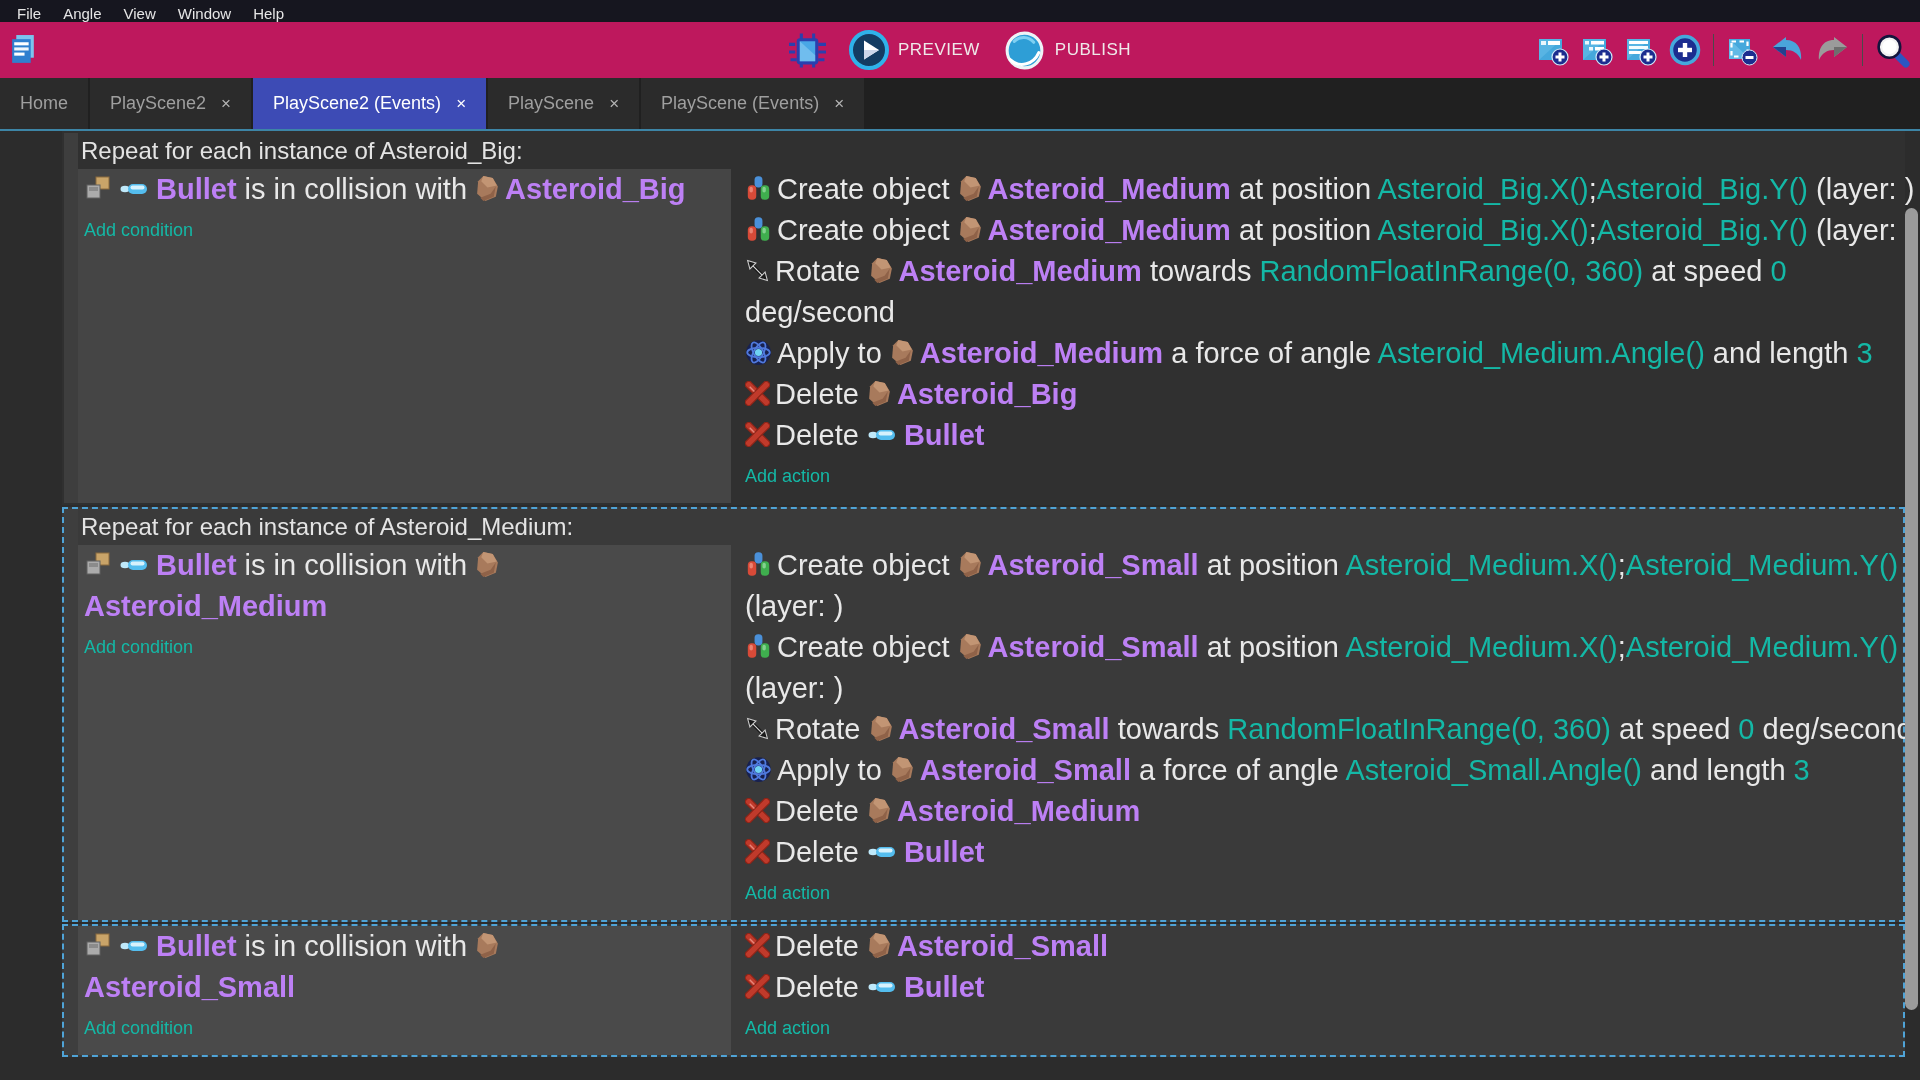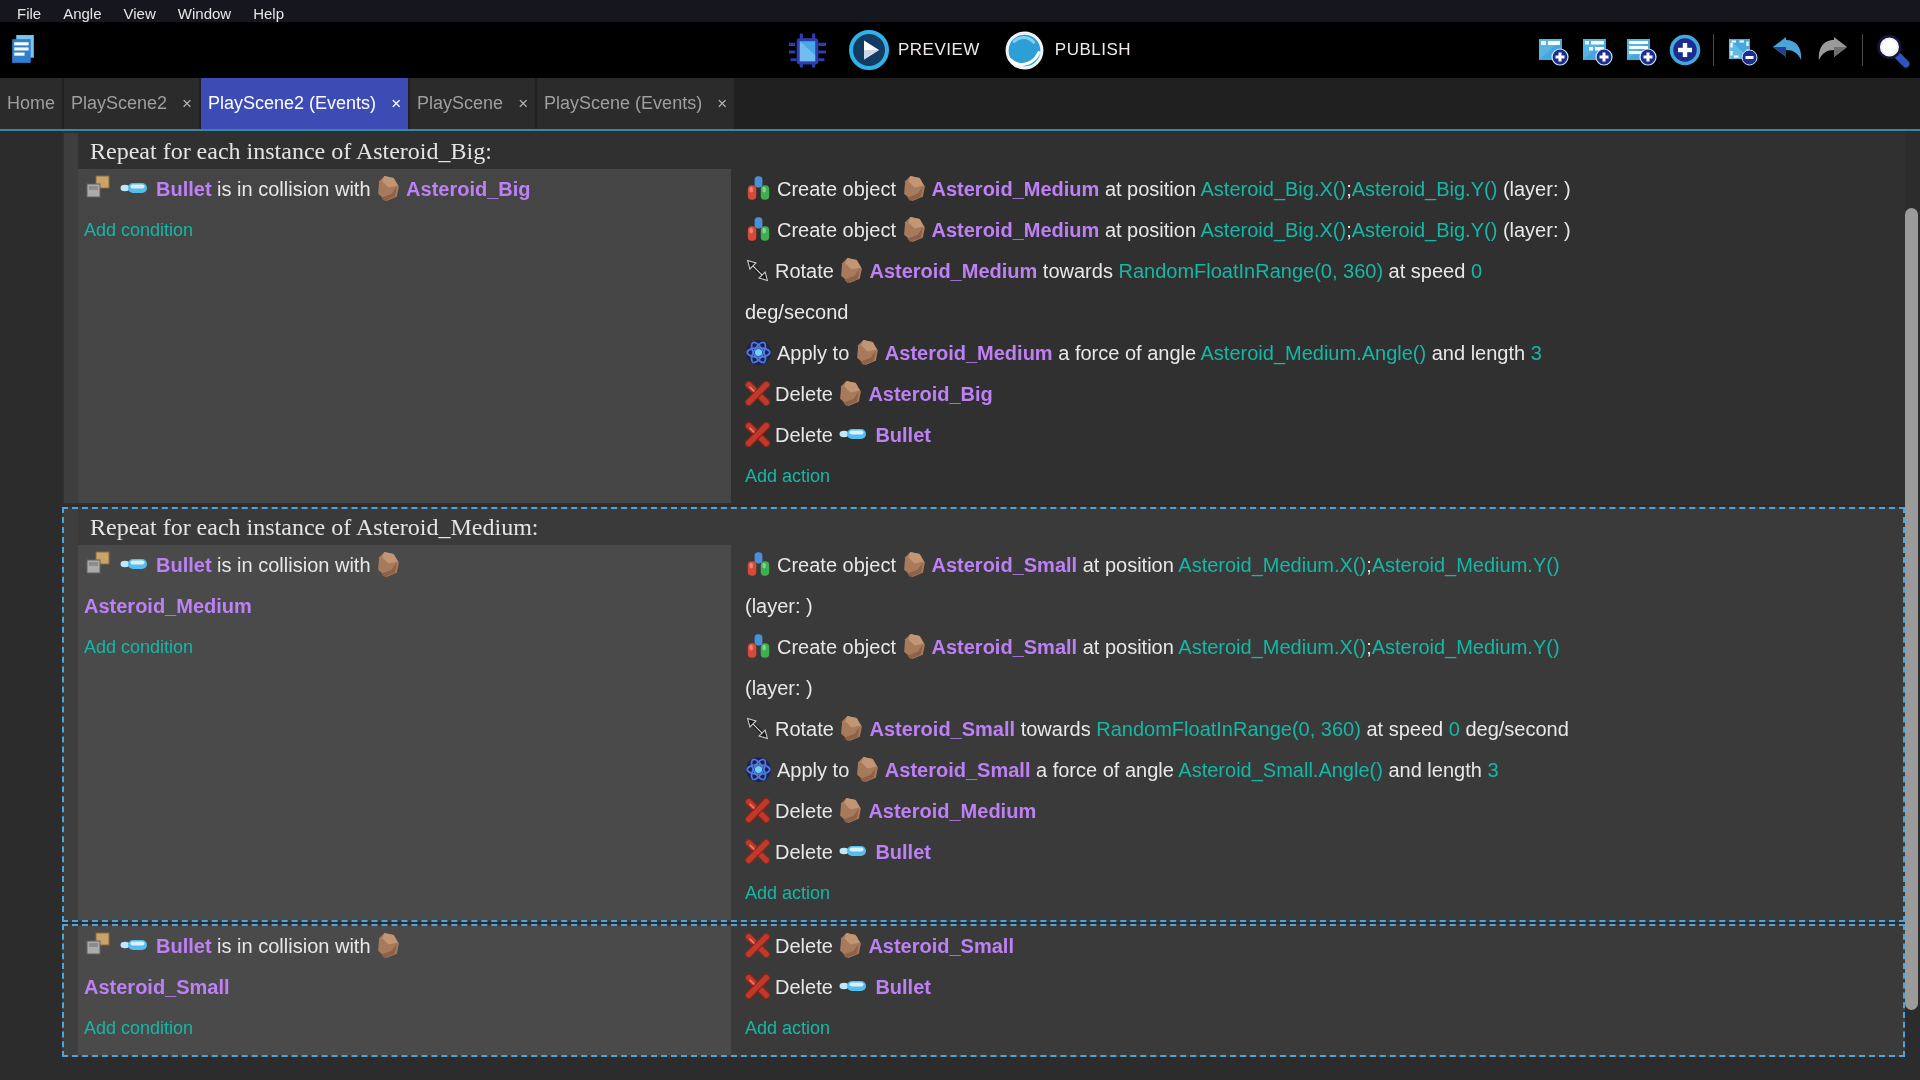--- a/index.html
+++ b/index.html
@@ -3,49 +3,49 @@
 <meta charset="utf-8">
 <style>
   html,body{margin:0;padding:0;background:#2c2c2c;}
   body{width:1920px;height:1080px;overflow:hidden;font-family:"Liberation Sans",sans-serif;position:relative;}
 
   
   .menubar{height:22px;background:#16161f;display:flex;align-items:flex-end;padding-left:6px;}
   .mitem{color:#e6e6e6;font-size:15px;padding:0 11px;cursor:default;}
 
   
-  .toolbar{height:56px;background:#000000;display:flex;align-items:center;position:relative;}
+  .toolbar{height:56px;background:#be185d;display:flex;align-items:center;position:relative;}
   .tb-left{margin-left:8px;display:flex;align-items:center;}
   .tb-center{position:absolute;left:0;right:0;margin:auto;display:flex;align-items:center;justify-content:center;gap:22px;pointer-events:none;}
   .tb-center>*{pointer-events:auto;}
   .tb-btn{display:flex;align-items:center;gap:8px;cursor:pointer;}
   .tb-label{color:#efe9e9;font-size:17px;letter-spacing:.5px;}
   .tb-right{margin-left:auto;margin-right:10px;display:flex;align-items:center;gap:12px;}
   .tb-icon{display:inline-flex;align-items:center;cursor:pointer;}
   .tb-sep{width:1px;height:32px;background:#4a4a4a;}
 
   
   .tabbar{height:51px;background:#202020;display:flex;align-items:stretch;border-bottom:2px solid #3d85a6;}
-  .tab{display:flex;align-items:center;gap:15px;padding:0 7px;background:#2b2b2b;color:#9f9f9f;font-size:18px;margin-right:2px;cursor:pointer;}
+  .tab{display:flex;align-items:center;gap:15px;padding:0 20px;background:#2b2b2b;color:#9f9f9f;font-size:18px;margin-right:2px;cursor:pointer;}
   .tab.active{background:#3d4bb5;color:#ffffff;}
   .tab .close{font-size:17px;color:#b5b5b5;cursor:pointer;}
   .tab.active .close{color:#ffffff;}
 
   
   .events{position:relative;height:949px;overflow:hidden;}
   .event{display:flex;margin:0 15px 2px 62px;background:#303030;border:2px dashed transparent;}
   .event.selected{background:#3a3a3a;border-color:#4fa3d6;}
   .gutter{width:14px;flex:none;background:#3e3e3e;cursor:grab;}
   .event-main{flex:1;display:flex;flex-direction:column;min-width:0;}
-  .event-header{font-size:24px;color:#e4e4e4;height:36px;line-height:36px;padding-left:12px;white-space:nowrap;cursor:text;font-family:Liberation Serif, serif;}
+  .event-header{font-size:24px;color:#e4e4e4;height:36px;line-height:36px;padding-left:3px;white-space:nowrap;cursor:text;}
   .event-body{display:flex;flex:1;}
   .cond-col{width:639px;flex:none;background:#454545;padding:0 8px 6px 6px;}
   .event.selected .cond-col{background:#4a4a4a;}
   .act-col{flex:1;padding:0 8px 6px 14px;min-width:0;}
-  .line{line-height:41px;font-size:20px;white-space:nowrap;}
+  .line{line-height:41px;font-size:29px;white-space:nowrap;}
   .seg-plain{color:#e8e8e8;}
   .seg-obj{color:#bd80f5;font-weight:bold;}
   .seg-expr{color:#14b8a6;}
   .add-btn{color:#14b8a6;font-size:18px;line-height:41px;cursor:pointer;}
   .ev-icon{display:inline-block;vertical-align:middle;margin:0 5px 5px 0;}
   .ev-icon svg{display:block;}
   .instr{cursor:pointer;}
 
   
   .scroll-thumb{position:absolute;right:2px;top:208px;width:13px;height:802px;background:#9b9b9b;border-radius:7px;cursor:pointer;}

